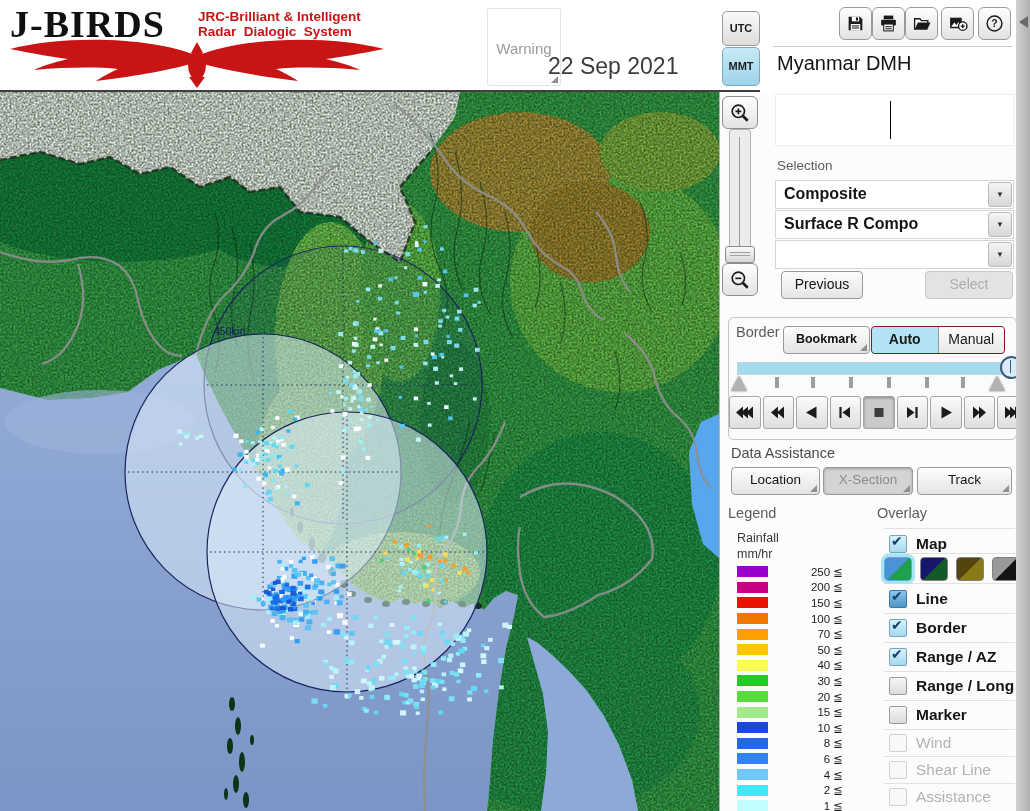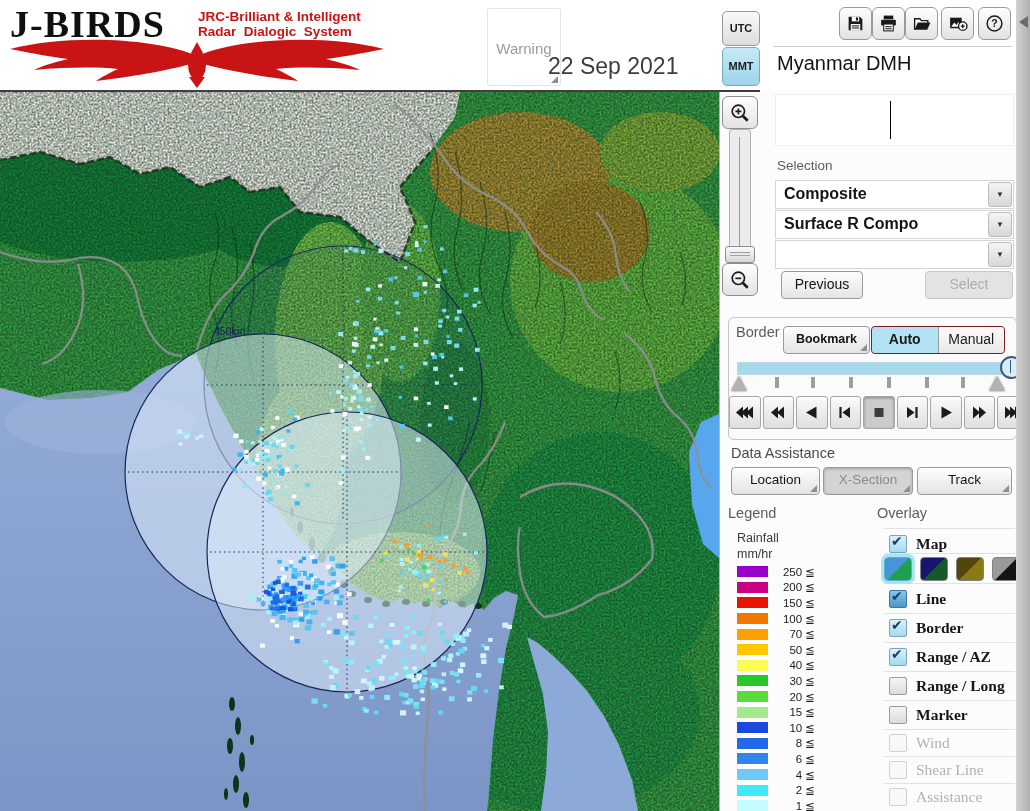--- a/index.html
+++ b/index.html
@@ -63,30 +63,30 @@
   #da-location{left:731px;width:87px;}
   #da-xsection{left:823px;width:88px;background:#d4d4d4;color:#8c8c8c;box-shadow:inset 0 1px 3px rgba(0,0,0,.25);}
   #da-track{left:917px;width:93px;}
   
   #legend-label{position:absolute;left:728px;top:505px;font-size:14.5px;}
   #overlay-label{position:absolute;left:877px;top:505px;font-size:14.5px;}
   #legend-unit{position:absolute;left:737px;top:531px;font-size:12.5px;color:#3a3a3a;line-height:1.25;}
   #legend-scale{position:absolute;left:737px;top:564px;}
   .lrow{display:flex;align-items:center;height:15.6px;}
   .lsw{width:31px;height:11px;}
-  .lval{width:47px;text-align:right;font-size:11.5px;color:#1c1c1c;}
+  .lval{width:47px;text-align:right;font-size:11.5px;color:#1c1c1c;padding-left:28px;}
   
   .ovsep{position:absolute;left:884px;width:131px;height:1px;background:#e2e2e2;}
   .ovrow{position:absolute;left:889px;display:flex;align-items:center;gap:9px;height:20px;}
   .cb{width:16px;height:16px;border:1px solid #9a9a9a;border-radius:2px;background:linear-gradient(#f4f4f4,#dcdcdc);position:relative;}
   .cb.checked{background:linear-gradient(#d8f1fb,#a4d9ee);border-color:#7aa4ba;}
   .cb.dark{background:linear-gradient(#8cc6e8,#4f96c8);border-color:#3a7aa8;}
   .cb.disabled{border-color:#d0d0d0;background:#f8f8f8;}
   .cb .chk{position:absolute;left:1px;top:-3px;font-size:14px;font-weight:bold;color:#12406e;}
-  .ovlabel{font-size:15.5px;font-weight:600;color:#161616;white-space:nowrap;font-family:Liberation Serif, serif;}
+  .ovlabel{font-size:15.5px;font-weight:600;color:#161616;white-space:nowrap;}
   .ovrow.disabled .ovlabel{color:#b2b2b2;font-weight:400;}
   #map-styles{position:absolute;left:884px;top:557px;display:flex;gap:8px;}
   .msw{width:26px;height:22px;border:1px solid #808080;border-radius:4px;}
   .msw.selected{box-shadow:0 0 0 3px #a9e3f5;border-color:#4fb2d6;}
   
   .zoombtn{position:absolute;left:722px;width:34px;height:31px;border:1px solid #8d8d8d;border-radius:6px;
      background:linear-gradient(#fefefe,#e3e3e3);display:flex;align-items:center;justify-content:center;}
   #zoom-in{top:96px;} #zoom-out{top:263px;}
   #zoom-track{position:absolute;left:729px;top:129px;width:20px;height:130px;background:#ececec;border:1px solid #b0b0b0;border-radius:3px;}
   #zoom-track i{position:absolute;left:9px;top:7px;width:1px;height:116px;background:#9a9a9a;}

